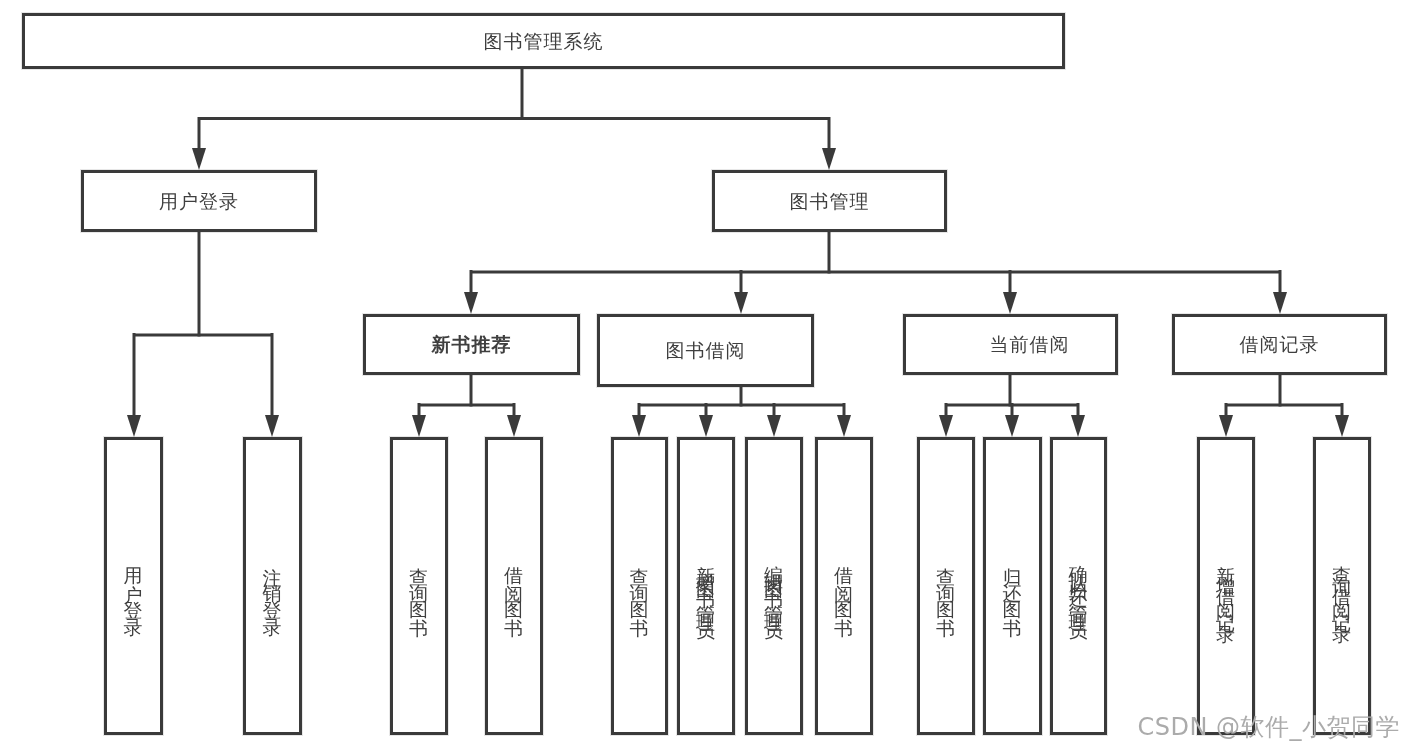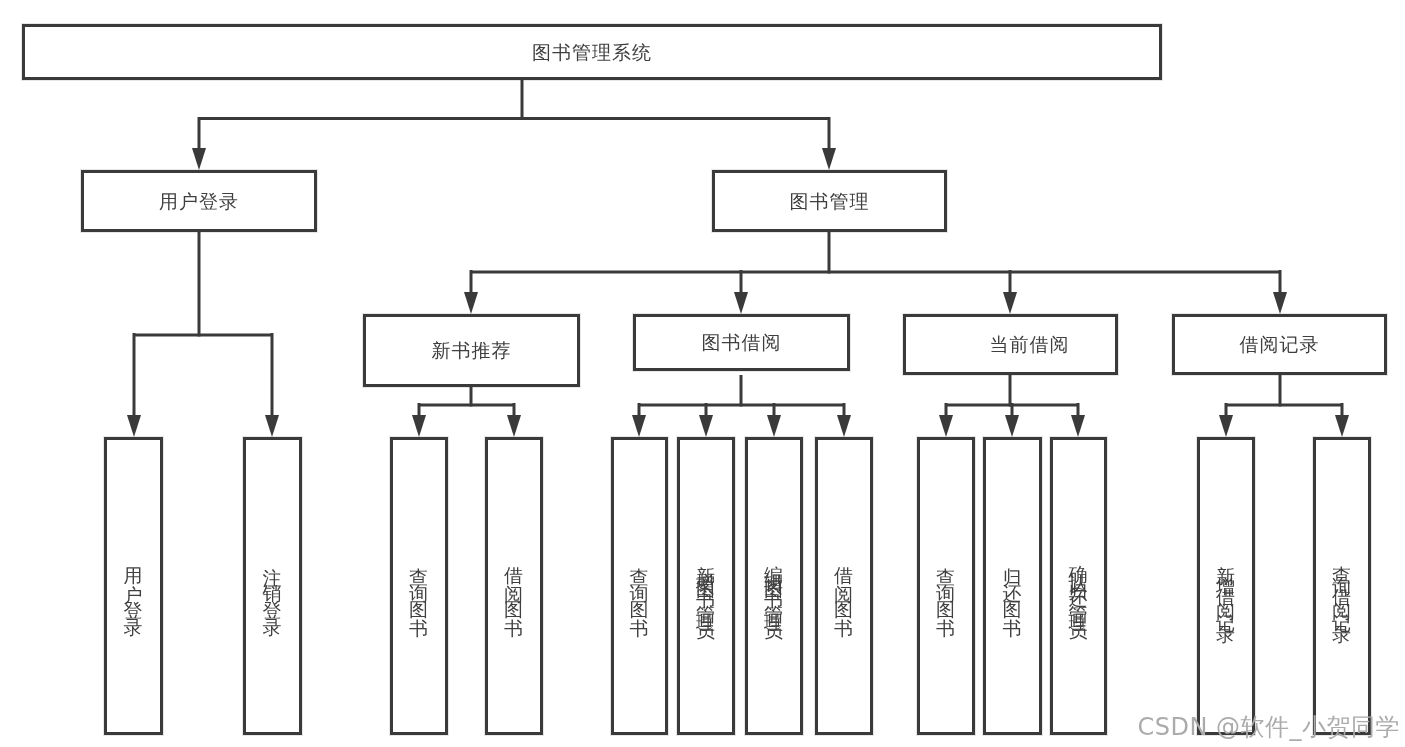--- a/index.html
+++ b/index.html
@@ -125,27 +125,27 @@
     <polygon points="1071,415 1085,415 1078,437"></polygon>
 
     <path d="M1280 375 V406.5"></path>
     <path d="M1226 405 H1342"></path>
     <path d="M1226 403 V420"></path>
     <polygon points="1219,415 1233,415 1226,437"></polygon>
     <path d="M1342 403 V420"></path>
     <polygon points="1335,415 1349,415 1342,437"></polygon>
   </svg>
 
-  <div class="node h-node" style="left:22px; top:24px; width:1140px; height:56px;">图书管理系统</div>
+  <div class="node h-node" style="left:22px; top:13px; width:1043px; height:56px;">图书管理系统</div>
 
   <div class="node h-node" style="left:81px; top:170px; width:236px; height:62px;">用户登录</div>
   <div class="node h-node" style="left:712px; top:170px; width:235px; height:62px;text-align:right;">图书管理</div>
 
-  <div class="node h-node" style="left:363px; top:314px; width:217px; height:73px;">新书推荐</div>
-  <div class="node h-node" style="left:633px; top:314px; width:217px; height:57px;">图书借阅</div>
+  <div class="node h-node" style="left:363px; top:314px; width:217px; height:61px;font-weight:bold;">新书推荐</div>
+  <div class="node h-node" style="left:597px; top:314px; width:217px; height:73px;">图书借阅</div>
   <div class="node h-node" style="left:903px; top:314px; width:215px; height:61px;padding-left:38px;">当前借阅</div>
   <div class="node h-node" style="left:1172px; top:314px; width:215px; height:61px;">借阅记录</div>
 
   <div class="node v-node vs-4" style="left:104px; top:437px; width:59px; height:298px;">用户登录</div>
   <div class="node v-node vs-4" style="left:243px; top:437px; width:59px; height:298px;">注销登录</div>
 
   <div class="node v-node vs-4" style="left:390px; top:437px; width:58px; height:298px;">查询图书</div>
   <div class="node v-node vs-4" style="left:485px; top:437px; width:58px; height:298px;">借阅图书</div>
 
   <div class="node v-node vs-4" style="left:611px; top:437px; width:57px; height:298px;">查询图书</div>

